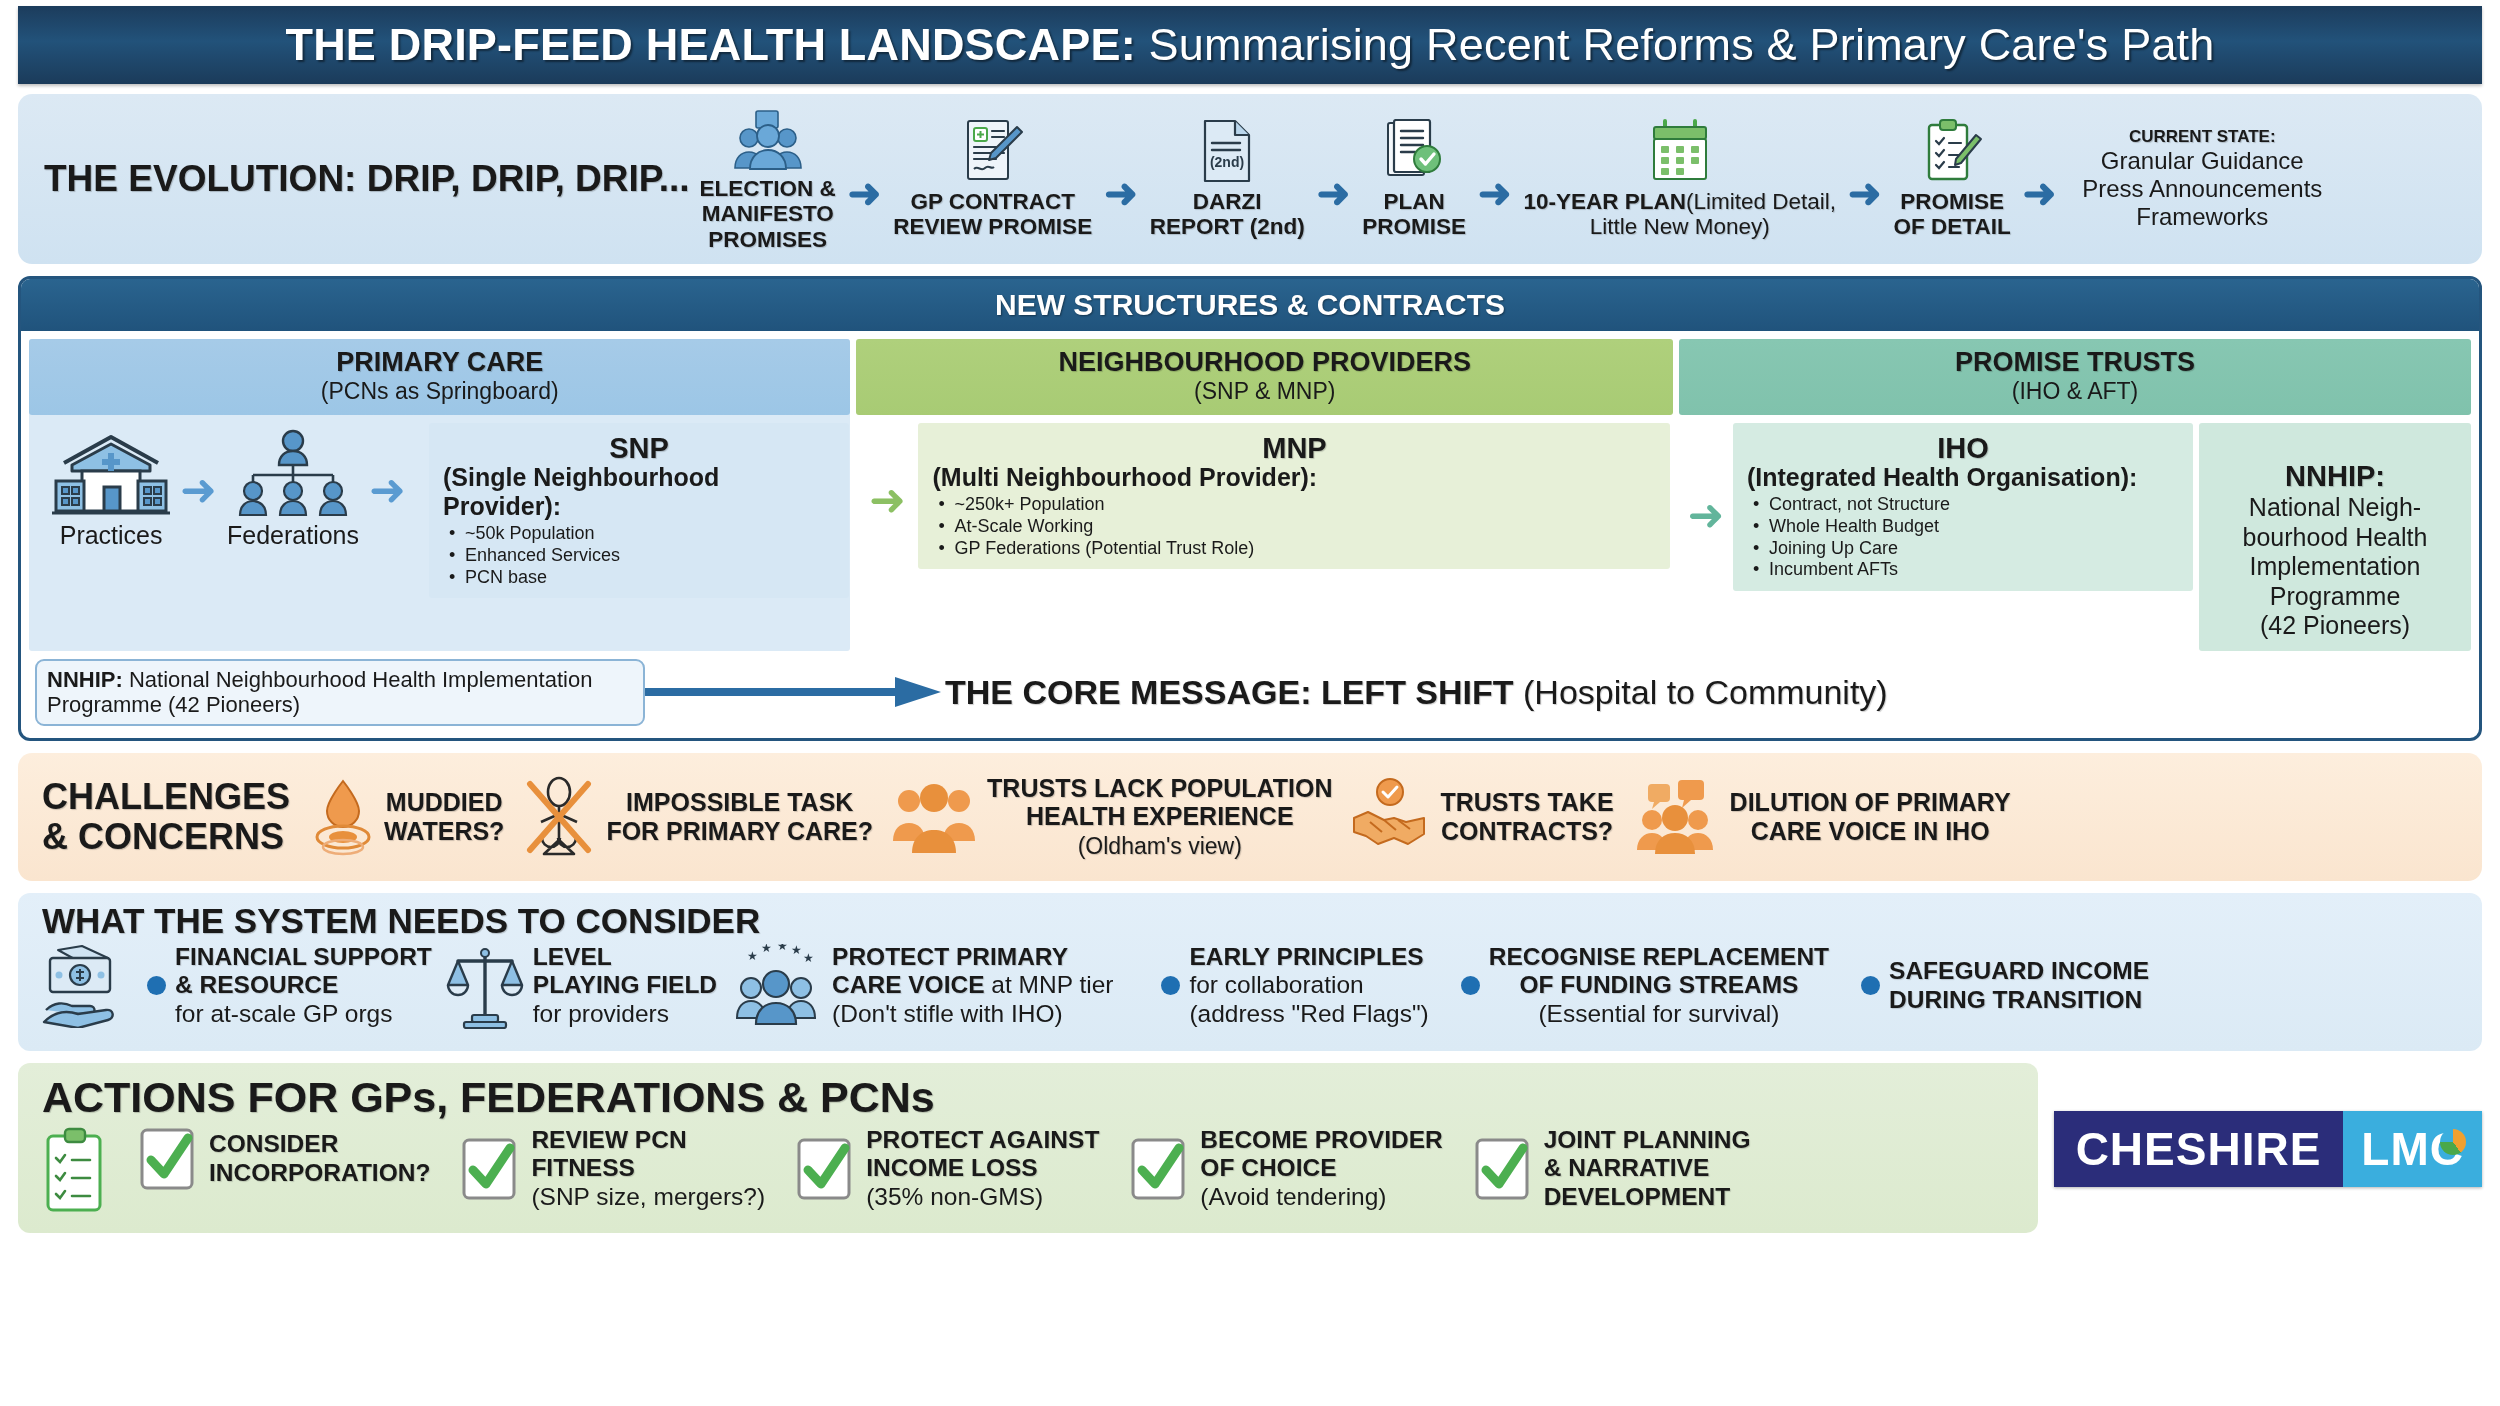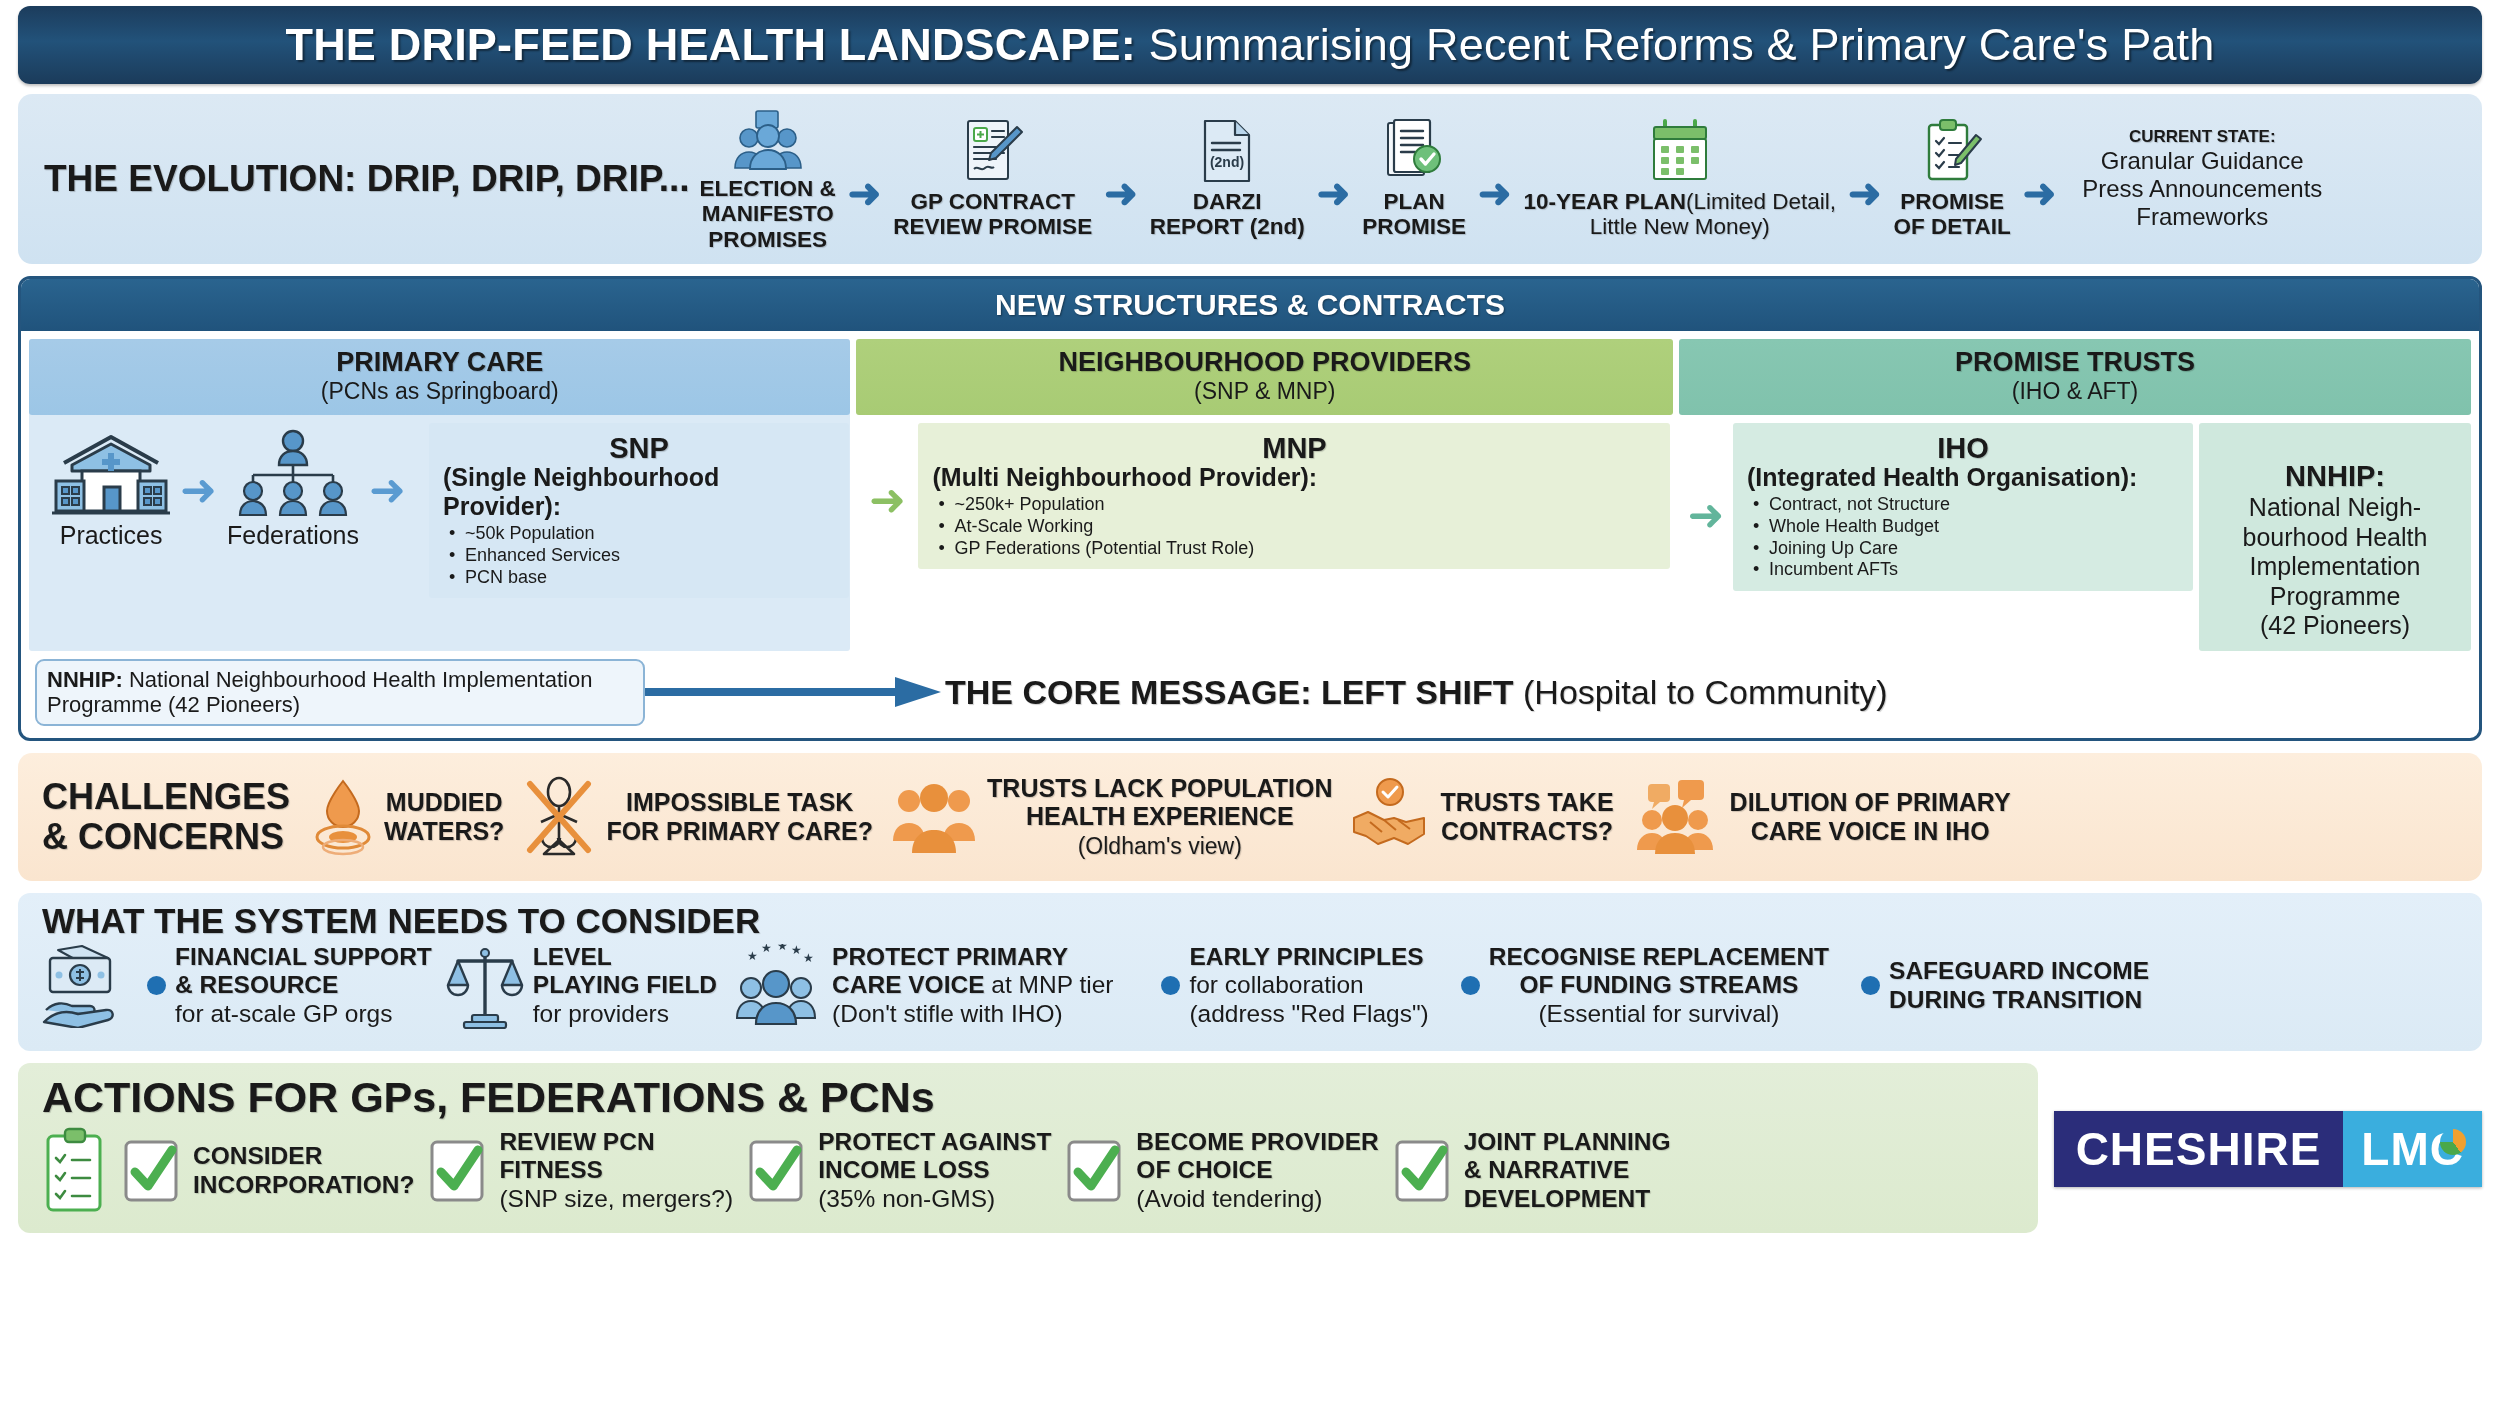--- a/index.html
+++ b/index.html
@@ -10,21 +10,21 @@
     color:#1a1a1a;
     overflow:hidden;
     position:relative;
   }
   .page { width:2500px; height:1406px; position:relative; padding:0 18px; }
 
   
   .header {
     height:78px; margin:6px 0 10px 0;
     background:linear-gradient(180deg,#1c3c5c 0%, #22527a 45%, #1b3b5a 100%);
-    border-radius:12px;
+    border-radius:0;
     display:flex; align-items:center; justify-content:center;
     box-shadow:0 2px 3px rgba(0,0,0,.25);
   }
   .header-title { font-size:45px; letter-spacing:.2px; color:#fff; white-space:nowrap;
     text-shadow:2px 2px 2px rgba(0,0,0,.45); }
   .header-title .b { font-weight:bold; }
   .header-title .n { font-weight:normal; }
 
   
   .evolution {
@@ -121,21 +121,21 @@
   .bluedot { width:19px; height:19px; border-radius:50%; background:#1f6fb2; flex:none; }
   .cs-lbl { font-size:24.5px; line-height:1.16; white-space:pre-line; }
   .cs-lbl .b { font-weight:bold; text-shadow:1px 1px 1px rgba(0,0,0,.16); }
 
   
   .actions {
     background:linear-gradient(180deg,#e3eed9 0%, #dceace 100%);
     border-radius:12px; height:170px; padding:10px 24px 0; width:2078px;
   }
   .ac-title { font-size:43px; font-weight:bold; text-shadow:1px 1px 1px rgba(0,0,0,.2); margin-bottom:4px; }
-  .ac-row { display:flex; align-items:center; gap:14px; }
+  .ac-row { display:flex; align-items:flex-start; gap:30px; }
   .ac-item { display:flex; align-items:center; gap:11px; }
   .ac-lbl { font-size:24.5px; line-height:1.17; white-space:pre-line; }
   .ac-lbl .b { font-weight:bold; text-shadow:1px 1px 1px rgba(0,0,0,.16); }
 
   .bottom-wrap { display:flex; align-items:flex-start; gap:16px; }
   .logo { display:flex; margin-top:48px; height:76px; box-shadow:0 1px 3px rgba(0,0,0,.3);}
   .logo-l { background:#2b2d7a; color:#fff; font-size:46px; font-weight:bold; letter-spacing:1px;
      padding:0 22px; display:flex; align-items:center; }
   .logo-r { background:#3aaede; color:#fff; font-size:46px; font-weight:bold; letter-spacing:1px;
      padding:0 18px; display:flex; align-items:center; position:relative; }

